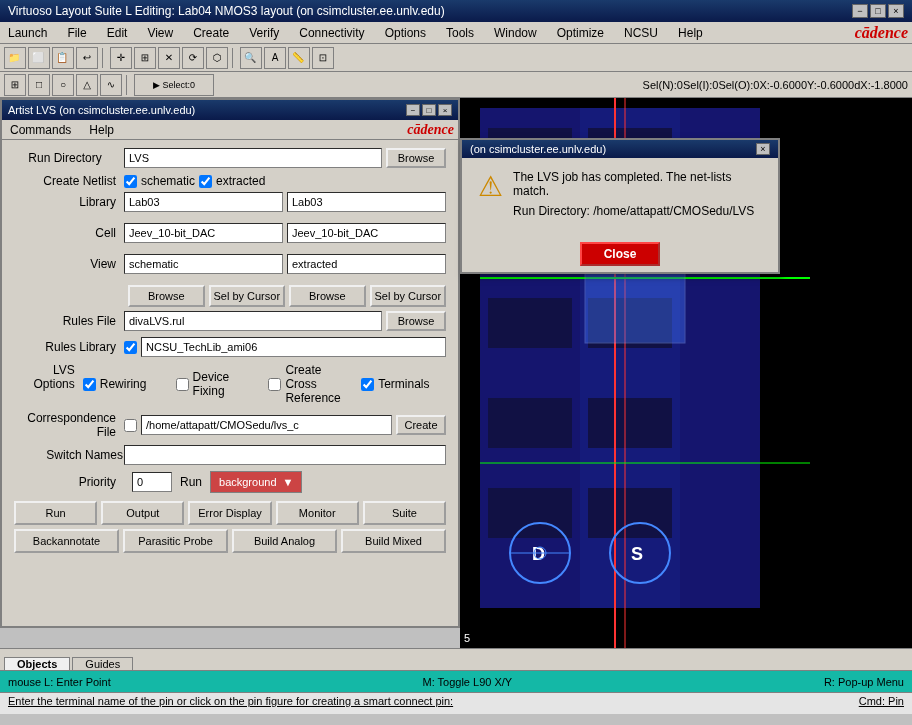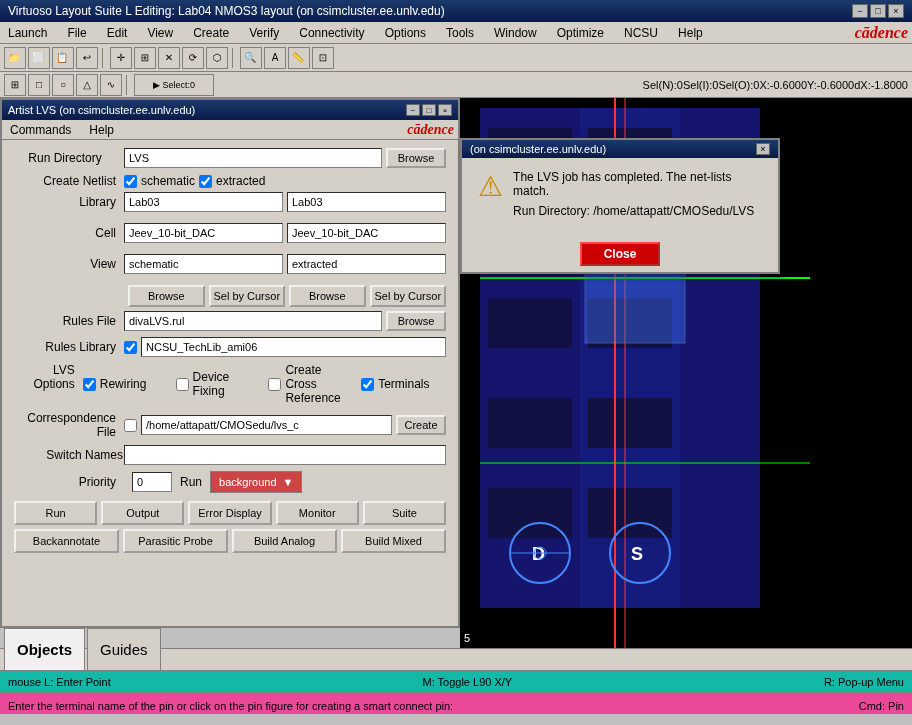--- a/index.html
+++ b/index.html
@@ -389,55 +389,56 @@
     .canvas-area {
       position: absolute;
       left: 460px;
       top: 0;
       right: 0;
       bottom: 0;
       background: #000000;
       overflow: hidden;
     }
     .tab-item {
-      padding: 12px 12px;
+      padding: 0 12px;
       background: #d4d0c8;
       border: 1px solid #808080;
       border-bottom: none;
-      font-size: 15px;
+      font-size: 11px;
       cursor: pointer;
     }
     .tab-item.active { background: #f0f0f0; font-weight: bold; }
 
     .status-bar {
       background: #14b8a6;
       border-top: 1px solid #808080;
       padding: 2px 8px;
       font-size: 11px;
       display: flex;
       align-items: center;
       height: 22px;
       position: absolute;
       bottom: 22px;
       left: 0;
       right: 0;
     }
 
     .command-bar {
-      background: #ec4899;
+      background: #e5e5e5;
       border-top: 1px solid #808080;
       padding: 2px 8px;
       font-size: 11px;
       display: flex;
-      align-items: flex-end;
+      align-items: flex-start;
       height: 22px;
       position: absolute;
       bottom: 0;
       left: 0;
       right: 0;
+      text-decoration: underline;
     }
 
     
     .dialog-overlay {
       position: absolute;
       top: 40px;
       left: 460px;
       width: 320px;
       background: #d4d0c8;
       border: 2px solid #808080;

